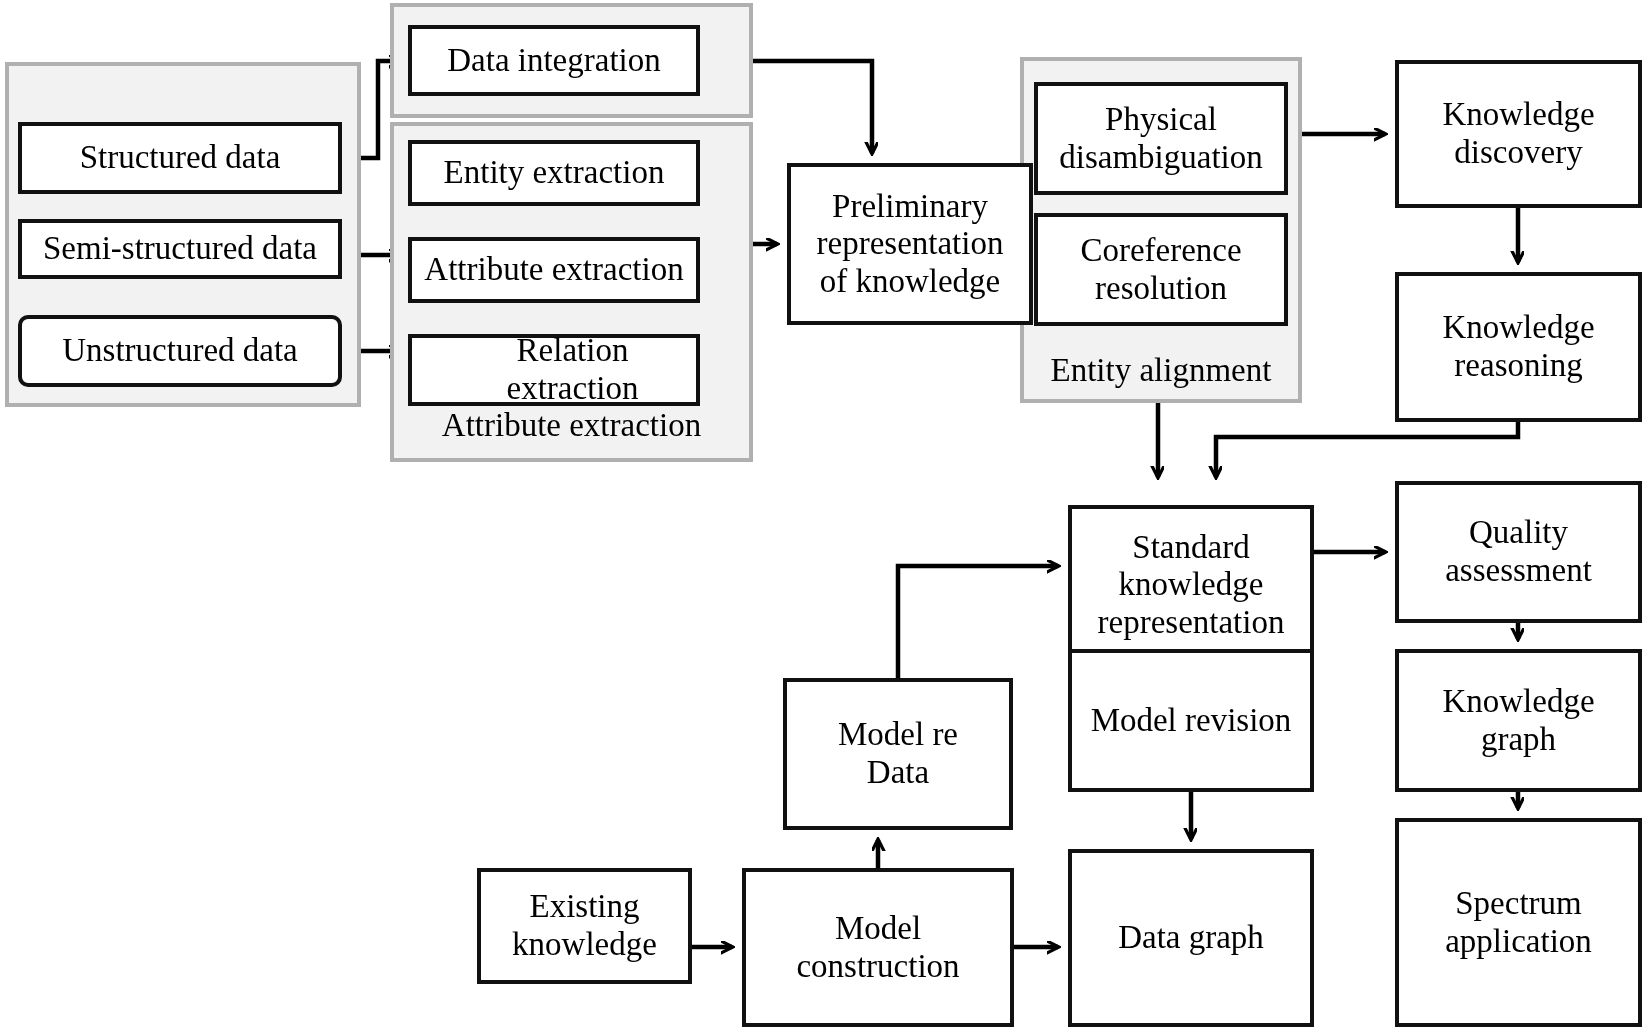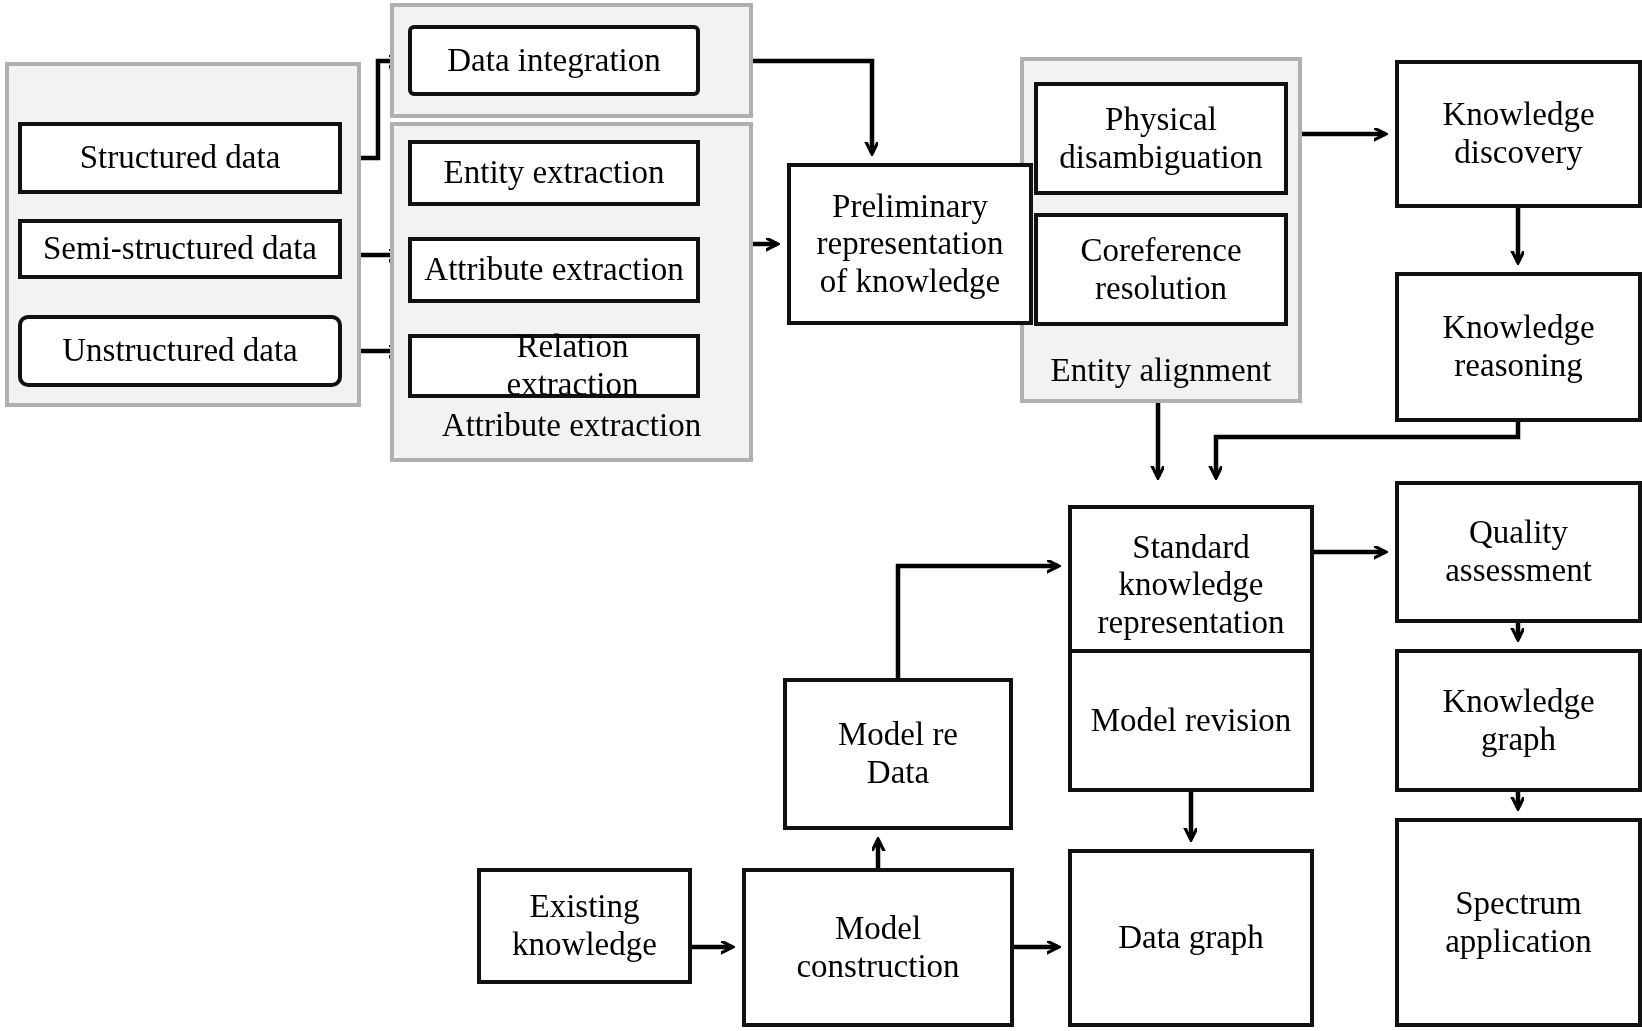--- a/index.html
+++ b/index.html
@@ -116,30 +116,30 @@
   <div class="bx" style="left:18px;top:122px;width:324px;height:72px;">
     <span>Structured data</span>
   </div>
   <div class="bx" style="left:18px;top:219px;width:324px;height:60px;">
     <span>Semi-structured data</span>
   </div>
   <div class="bx" style="left:18px;top:315px;width:324px;height:72px;border-radius:10px;">
     <span>Unstructured data</span>
   </div>
 
-  <div class="bx" style="left:408px;top:25px;width:292px;height:71px;border-radius:6px;">
+  <div class="bx" style="left:408px;top:25px;width:292px;height:71px;">
     <span>Data integration</span>
   </div>
   <div class="bx" style="left:408px;top:237px;width:292px;height:66px;">
     <span>Attribute extraction</span>
   </div>
   <div class="bx" style="left:408px;top:140px;width:292px;height:66px;">
     <span>Entity extraction</span>
   </div>
-  <div class="bx" style="left:408px;top:334px;width:292px;height:64px;padding-left:43px;">
+  <div class="bx" style="left:408px;top:334px;width:292px;height:72px;padding-left:43px;">
     <span>Relation extraction</span>
   </div>
 
   <div class="bx" style="left:787px;top:163px;width:246px;height:162px;">
     <span>Preliminary<br>representation<br>of knowledge</span>
   </div>
 
   <div class="bx" style="left:1034px;top:82px;width:254px;height:113px;">
     <span>Physical<br>disambiguation</span>
   </div>

